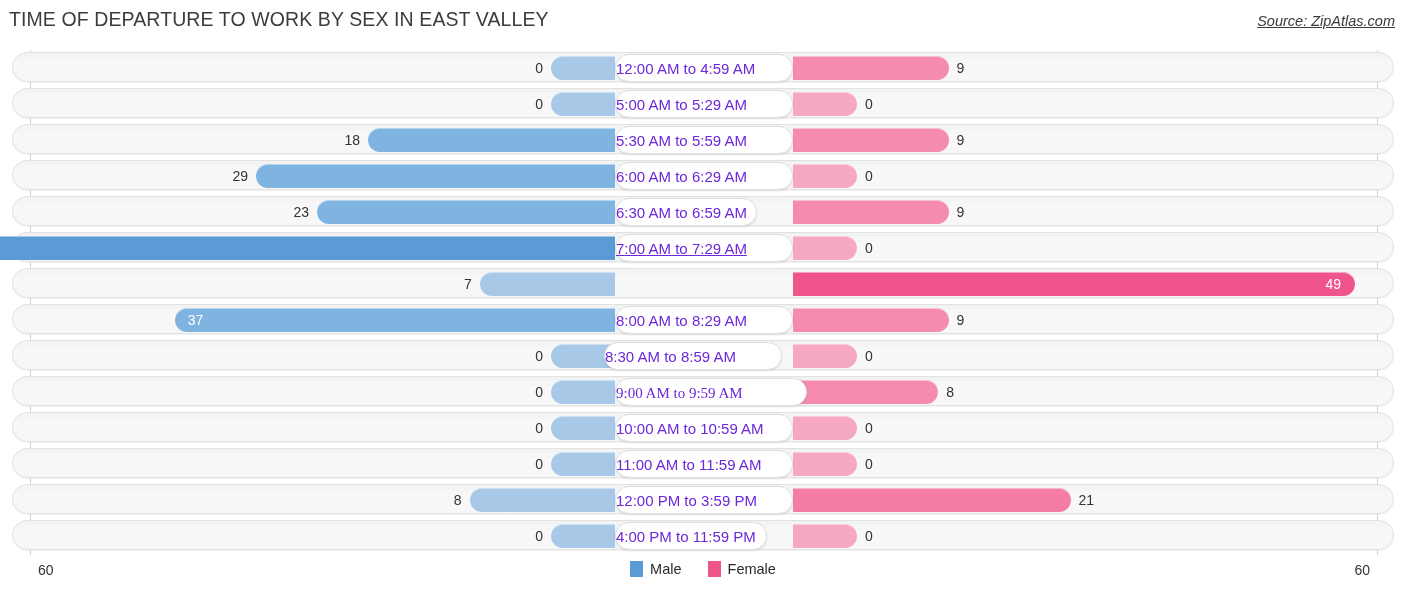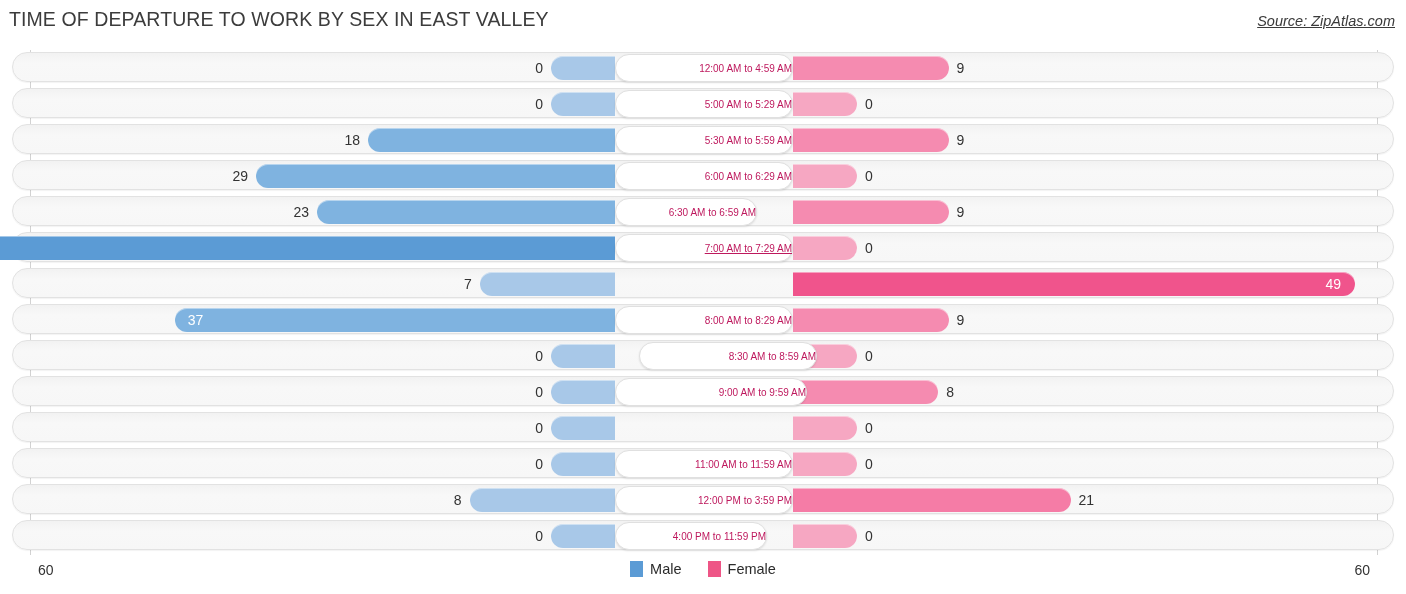--- a/index.html
+++ b/index.html
@@ -109,23 +109,23 @@
 
   
   .cat-pill {
     position: absolute;
     top: 1px;
     height: 28px;
     line-height: 28px;
     background: #ffffff;
     border: 1px solid #e0e0e0;
     border-radius: 14px;
-    text-align: right;
-    font-size: 10px;
-    color: #be185d;
+    text-align: left;
+    font-size: 15px;
+    color: #6d28d9;
     white-space: nowrap;
     box-sizing: border-box;
     box-shadow: 0 1px 2px rgba(0,0,0,0.10);
     z-index: 5;
   }
 
   
   #footer {
     position: absolute;
     left: 0;
@@ -230,34 +230,35 @@
       <div class="bar female" style="left: 780px; width: 155.5px; background: rgb(245, 139, 176);"></div>
       <div class="val inside" style="left: 174.833px; text-align: left;">37</div>
       <div class="val female-out" style="left: 943.5px; width: 48px;">9</div>
       <div class="cat-pill" style="left: 602px; width: 178px;">8:00 AM to 8:29 AM</div>
     </div>
     <div class="row" style="top: 290px;">
       <div class="bar male" style="left: 538px; width: 64px; background: rgb(168, 200, 232);"></div>
       <div class="bar female" style="left: 780px; width: 64px; background: rgb(246, 167, 194);"></div>
       <div class="val male-out" style="left: 482px; width: 48px;">0</div>
       <div class="val female-out" style="left: 852px; width: 48px;">0</div>
-      <div class="cat-pill" style="left: 626px; width: 178px;">8:30 AM to 8:59 AM</div>
+      <div class="cat-pill" style="left: 591px; width: 178px;">8:30 AM to 8:59 AM</div>
     </div>
     <div class="row" style="top: 326px;">
       <div class="bar male" style="left: 538px; width: 64px; background: rgb(168, 200, 232);"></div>
       <div class="bar female" style="left: 780px; width: 145.333px; background: rgb(245, 139, 176);"></div>
       <div class="val male-out" style="left: 482px; width: 48px;">0</div>
       <div class="val female-out" style="left: 933.333px; width: 48px;">8</div>
-      <div class="cat-pill" style="left: 602px; width: 192px;">9:00 AM to 9:59 AM</div>
+      <div class="cat-pill" style="left: 602px; width: 192px; font-family: Liberation Serif, serif;">9:00 AM to 9:59 AM</div>
     </div>
     <div class="row" style="top: 362px;">
       <div class="bar male" style="left: 538px; width: 64px; background: rgb(168, 200, 232);"></div>
       <div class="bar female" style="left: 780px; width: 64px; background: rgb(246, 167, 194);"></div>
       <div class="val male-out" style="left: 482px; width: 48px;">0</div>
       <div class="val female-out" style="left: 852px; width: 48px;">0</div>
+      <div class="cat-pill" style="left: 602px; width: 178px;">10:00 AM to 10:59 AM</div>
     </div>
     <div class="row" style="top: 398px;">
       <div class="bar male" style="left: 538px; width: 64px; background: rgb(168, 200, 232);"></div>
       <div class="bar female" style="left: 780px; width: 64px; background: rgb(246, 167, 194);"></div>
       <div class="val male-out" style="left: 482px; width: 48px;">0</div>
       <div class="val female-out" style="left: 852px; width: 48px;">0</div>
       <div class="cat-pill" style="left: 602px; width: 178px;">11:00 AM to 11:59 AM</div>
     </div>
     <div class="row" style="top: 434px;">
       <div class="bar male" style="left: 456.667px; width: 145.333px; background: rgb(168, 200, 232);"></div>

